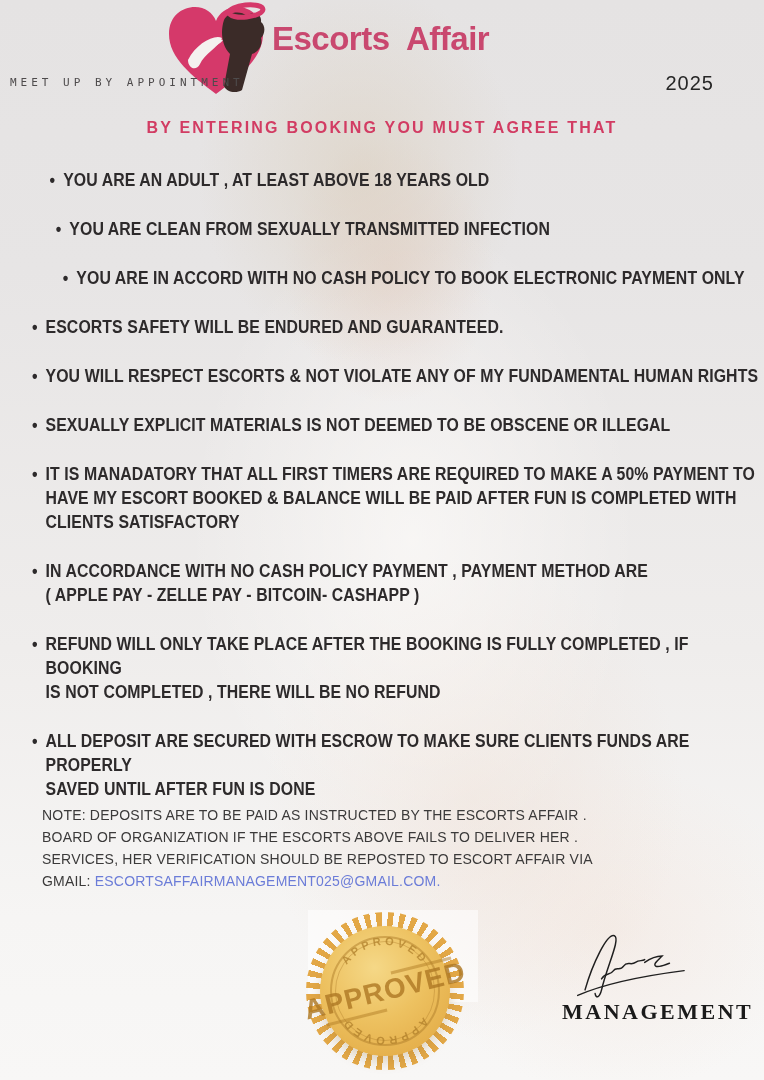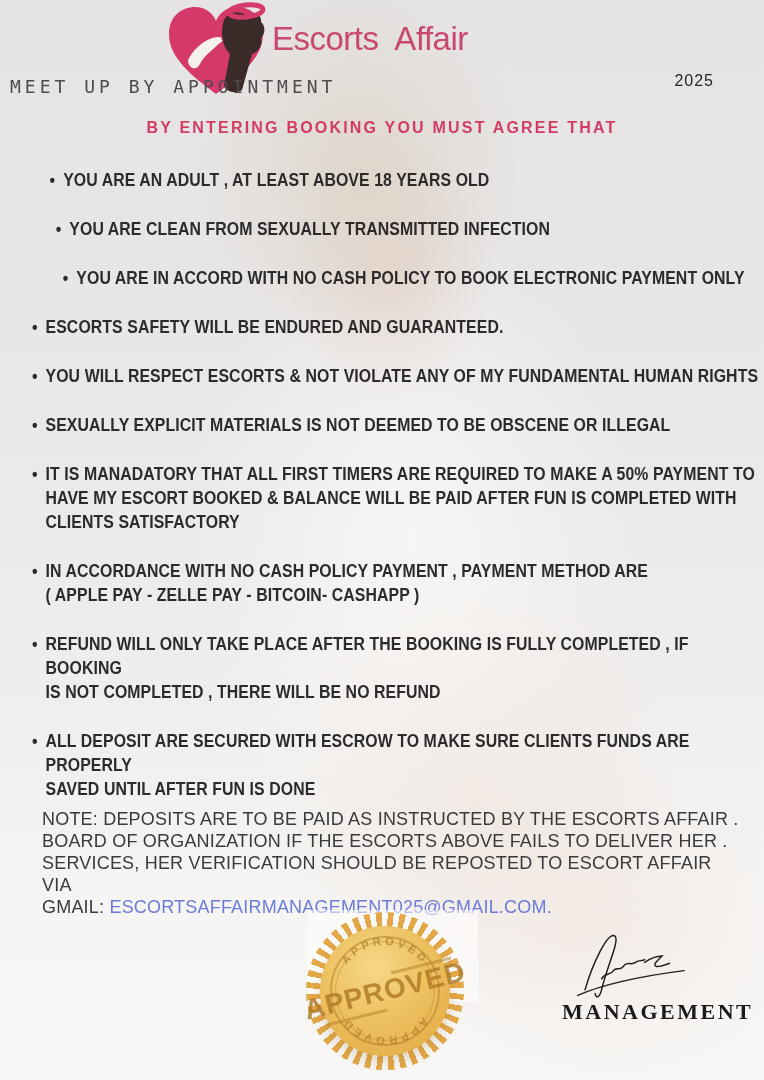--- a/index.html
+++ b/index.html
@@ -17,29 +17,29 @@
       radial-gradient(230px 270px at 47% 16%, rgba(218,205,186,0.55), transparent 70%),
       radial-gradient(150px 190px at 51% 25%, rgba(226,200,187,0.45), transparent 70%),
       radial-gradient(300px 430px at 54% 50%, rgba(255,253,251,0.6), transparent 75%),
       radial-gradient(280px 320px at 62% 74%, rgba(238,222,211,0.5), transparent 75%),
       radial-gradient(260px 220px at 80% 86%, rgba(242,227,218,0.5), transparent 75%);
   }
   
   .logo-icon { position:absolute; left:162px; top:2px; width:108px; height:100px; }
   .brand-name {
     position:absolute; left:272px; top:20px;
-    font-size:33px; font-weight:normal; color:#c9486f;
+    font-size:33px; font-weight:bold; color:#c9486f;
     letter-spacing:-0.5px; word-spacing:9px;
   }
   .tagline {
     position:absolute; left:10px; top:76px;
     font-family:"DejaVu Sans Mono", monospace;
-    font-size:18px; letter-spacing:4px; color:#4e4b4c;
-  }
-  .year { position:absolute; right:50px; top:72px; font-size:16px; color:#262626; letter-spacing:1px; }
+    font-size:11px; letter-spacing:4px; color:#4e4b4c;
+  }
+  .year { position:absolute; right:50px; top:72px; font-size:20px; color:#262626; letter-spacing:1px; }
   
   .title {
     position:absolute; top:119px; left:0; right:0; text-align:center;
     color:#d23c63; font-weight:bold; font-size:16px; letter-spacing:2.2px;
   }
   
   .terms {
     position:absolute; left:32px; top:168px; width:830px;
     transform: scaleX(0.88); transform-origin: 0 0;
     margin:0; padding:0; list-style:none;
@@ -52,21 +52,21 @@
   }
   .terms li .dot { margin-right:9px; }
   .terms li .dot::before { content:"•"; }
   .terms li .term-text { white-space:pre-line; }
   .terms li.ind1 { padding-left:20px; }
   .terms li.ind2 { padding-left:27px; }
   .terms li.ind3 { padding-left:35px; }
   
   .note {
     position:absolute; left:42px; top:790px; width:702px;
-    font-size:18px; line-height:22px; font-weight:500; color:#3b3a3a;
+    font-size:14px; line-height:22px; font-weight:500; color:#3b3a3a;
     letter-spacing:0.2px; white-space:pre-line;
   }
   .note a { color:#6b7cd8; text-decoration:none; font-weight:400; }
   
   .seal-bg-box { position:absolute; left:308px; top:910px; width:170px; height:92px; background:rgba(255,255,255,0.55); }
   .seal { position:absolute; left:306px; top:912px; width:158px; height:158px; }
   .seal-burst {
     position:absolute; inset:0; border-radius:50%;
     background: repeating-conic-gradient(from 2deg, #e3a847 0deg 4.5deg, rgba(0,0,0,0) 4.5deg 9deg);
   }

